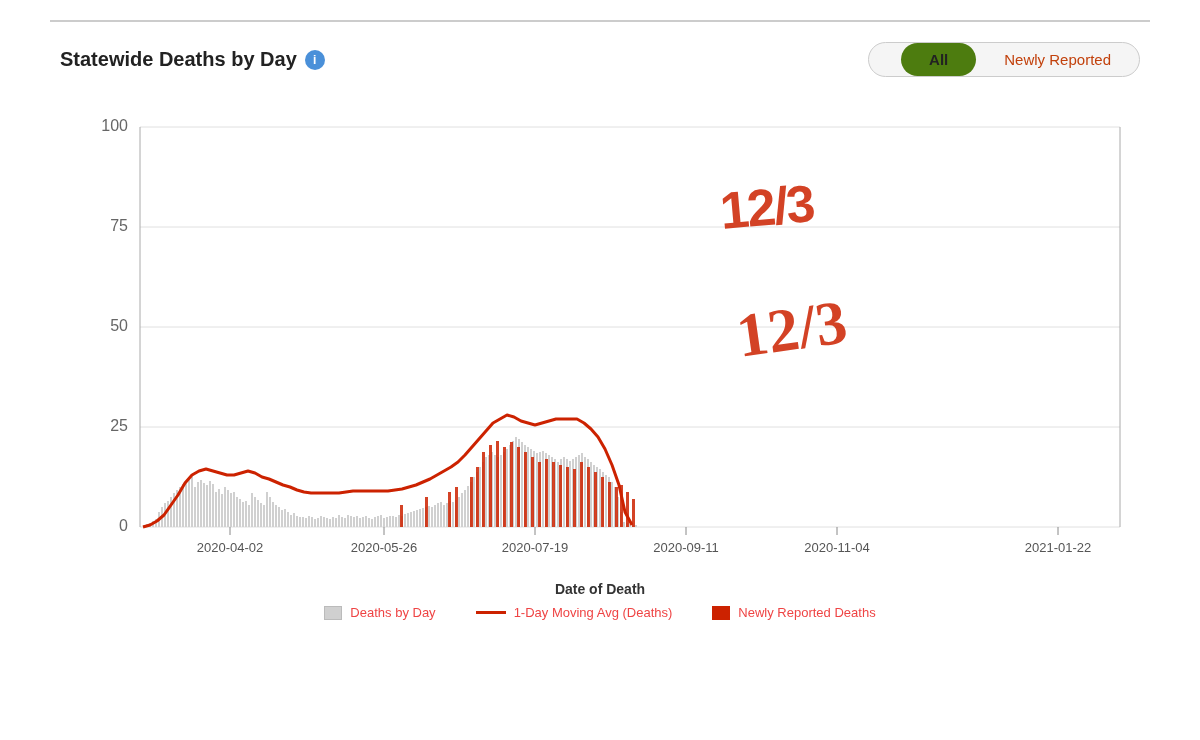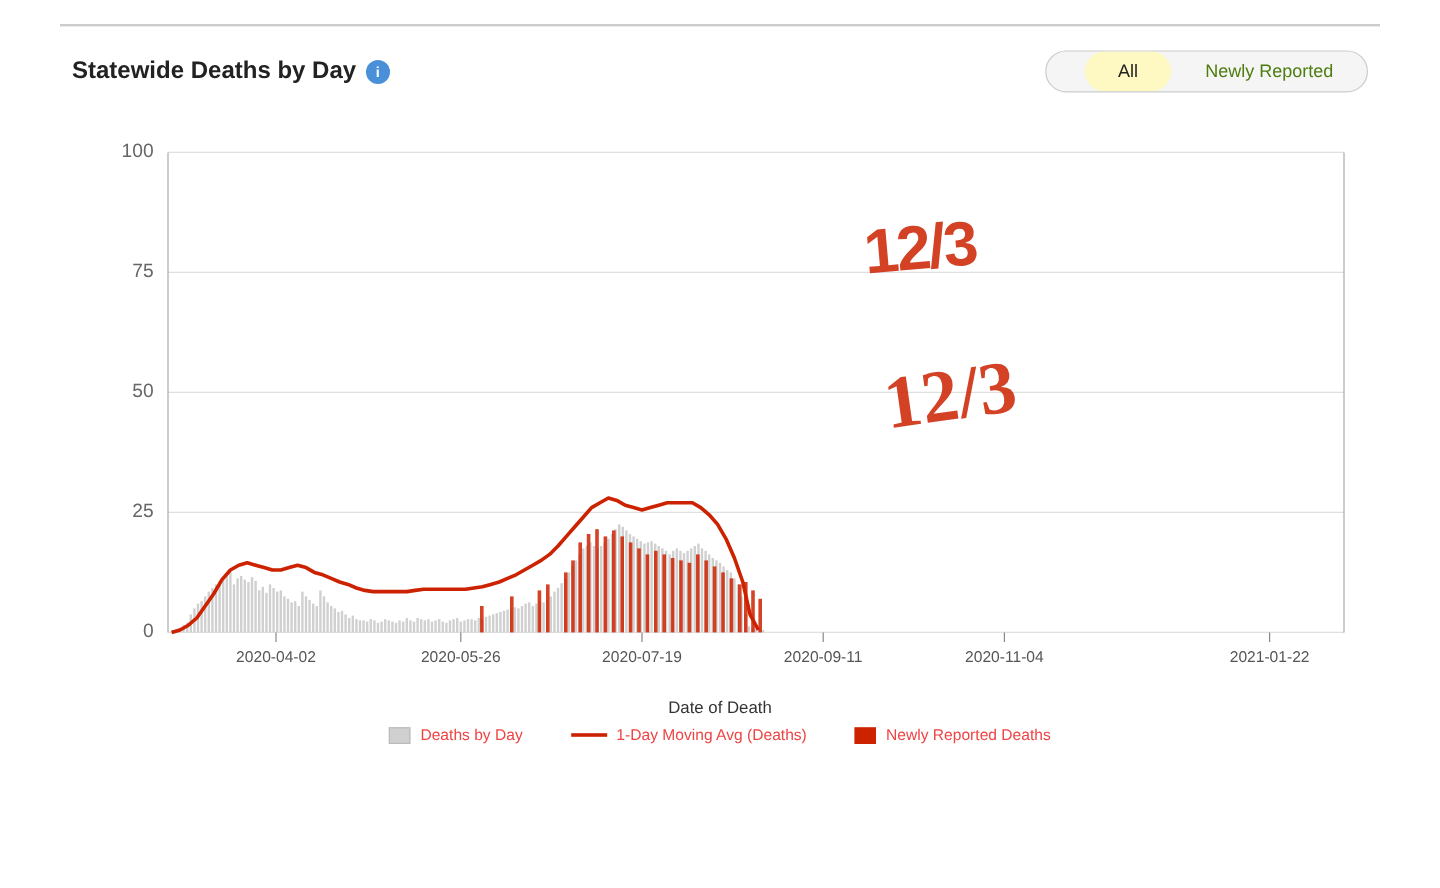--- a/index.html
+++ b/index.html
@@ -54,27 +54,27 @@
       border-radius: 25px;
       overflow: hidden;
       background: #f5f5f5;
     }
     .toggle-btn {
       padding: 8px 28px;
       font-size: 15px;
       cursor: pointer;
       border: none;
       background: transparent;
-      color: #4d7c0f;
+      color: #c2410c;
       font-weight: 500;
     }
     .toggle-btn.active {
-      background: #fef9c3;
+      background: #4d7c0f;
       color: #222;
-      font-weight: 400;
+      font-weight: 700;
       border-radius: 22px;
       margin-left: 32px;
     }
     .chart-area {
       position: relative;
       width: 100%;
       height: 480px;
     }
     .chart-svg {
       width: 100%;
@@ -118,21 +118,21 @@
       background: #cc2200;
     }
     .legend-swatch-red {
       width: 18px;
       height: 14px;
       background: #cc2200;
     }
     .x-label {
       text-align: center;
       font-size: 14px;
-      font-weight: 400;
+      font-weight: 700;
       color: #333;
       margin-top: 4px;
     }
   </style>
 </head>
 <body>
 
 <div class="chart-container">
   <div class="chart-header">
     <div class="chart-title-area">

